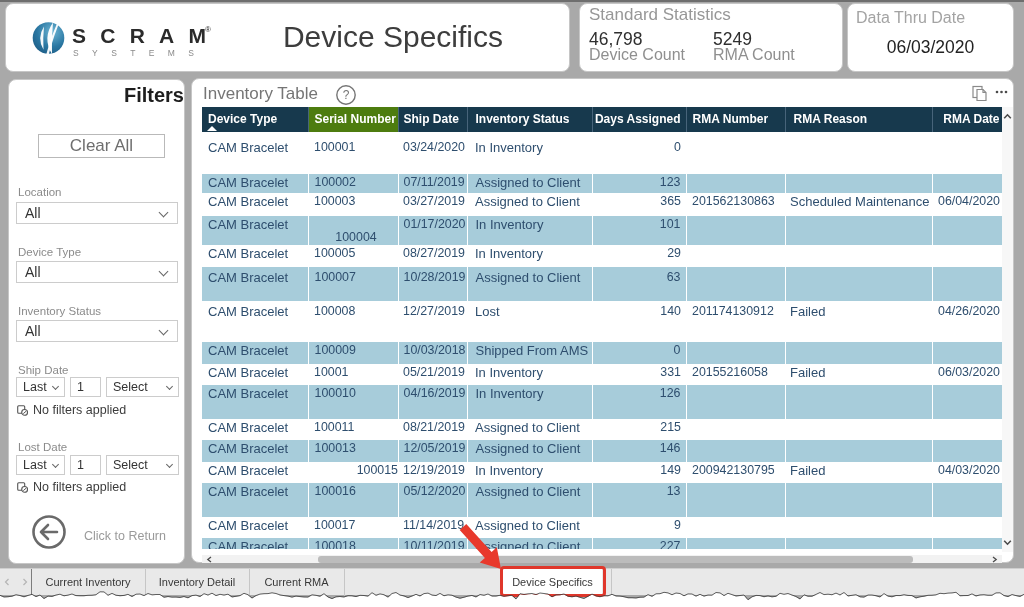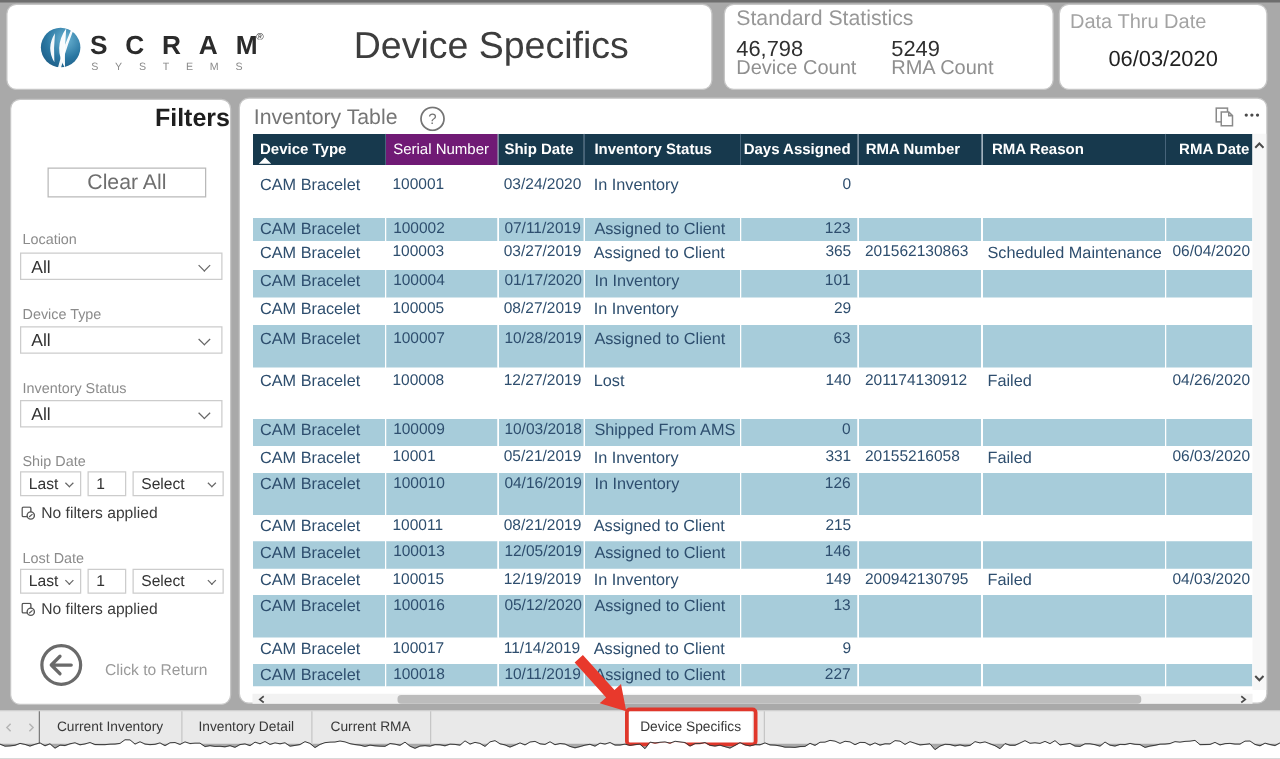--- a/index.html
+++ b/index.html
@@ -111,21 +111,21 @@
         <col style="width:69px">
         <col style="width:125px">
         <col style="width:94px">
         <col style="width:99px">
         <col style="width:147px">
         <col style="width:70px">
       </colgroup>
       <tbody>
         <tr style="height:25px;">
           <td class="c0" style="background:#17394d;color:#fff;font-weight:bold;font-size:12px;vertical-align:middle;border-right:1px solid #47647a;position:relative;">Device Type<span style="position:absolute;left:5px;bottom:1px;width:0;height:0;border-left:5px solid transparent;border-right:5px solid transparent;border-bottom:5px solid #fff;"></span></td>
-          <td class="c1" style="background:#701a75;color:#fff;font-weight:normal;font-size:12px;vertical-align:middle;border-right:1px solid #47647a;position:relative;">Serial Number</td>
+          <td class="c1" style="background:#4d7c0f;color:#fff;font-weight:bold;font-size:12px;vertical-align:middle;border-right:1px solid #47647a;position:relative;">Serial Number</td>
           <td class="c2" style="background:#17394d;color:#fff;font-weight:bold;font-size:12px;vertical-align:middle;border-right:1px solid #47647a;position:relative;">Ship Date</td>
           <td class="c3" style="background:#17394d;color:#fff;font-weight:bold;font-size:12px;vertical-align:middle;border-right:1px solid #47647a;position:relative;">Inventory Status</td>
           <td class="c4" style="background:#17394d;color:#fff;font-weight:bold;font-size:12px;vertical-align:middle;border-right:1px solid #47647a;position:relative;">Days Assigned</td>
           <td class="c5" style="background:#17394d;color:#fff;font-weight:bold;font-size:12px;vertical-align:middle;border-right:1px solid #47647a;position:relative;">RMA Number</td>
           <td class="c6" style="padding-left:8px;background:#17394d;color:#fff;font-weight:bold;font-size:12px;vertical-align:middle;border-right:1px solid #47647a;position:relative;">RMA Reason</td>
           <td class="c7" style="background:#17394d;color:#fff;font-weight:bold;font-size:12px;vertical-align:middle;border-right:1px solid #47647a;position:relative;">RMA Date</td>
         </tr>
         <tr style="height:42px;" class="w">
           <td class="c0" style="padding-top:8px;">CAM Bracelet</td>
           <td class="c1" style="padding-top:8px;">100001</td>
@@ -151,21 +151,21 @@
           <td class="c1" style="padding-top:1px;">100003</td>
           <td class="c2" style="padding-top:1px;">03/27/2019</td>
           <td class="c3" style="padding-top:1px;">Assigned to Client</td>
           <td class="c4" style="padding-top:1px;">365</td>
           <td class="c5" style="padding-top:1px;">201562130863</td>
           <td class="c6" style="padding-top:1px;">Scheduled Maintenance</td>
           <td class="c7" style="padding-top:1px;">06/04/2020</td>
         </tr>
         <tr style="height:22px;" class="b">
           <td class="c0" style="padding-top:1px;">CAM Bracelet</td>
-          <td class="c1" style="padding-top:1px;">100004</td>
+          <td class="c1" style="padding-top:14px;text-align:center;">100004</td>
           <td class="c2" style="padding-top:1px;">01/17/2020</td>
           <td class="c3" style="padding-top:1px;">In Inventory</td>
           <td class="c4" style="padding-top:1px;">101</td>
           <td class="c5" style="padding-top:1px;"></td>
           <td class="c6" style="padding-top:1px;"></td>
           <td class="c7" style="padding-top:1px;"></td>
         </tr>
         <tr style="height:22px;" class="w">
           <td class="c0" style="padding-top:1px;">CAM Bracelet</td>
           <td class="c1" style="padding-top:1px;">100005</td>
@@ -241,21 +241,21 @@
           <td class="c1" style="padding-top:1px;">100013</td>
           <td class="c2" style="padding-top:1px;">12/05/2019</td>
           <td class="c3" style="padding-top:1px;">Assigned to Client</td>
           <td class="c4" style="padding-top:1px;">146</td>
           <td class="c5" style="padding-top:1px;"></td>
           <td class="c6" style="padding-top:1px;"></td>
           <td class="c7" style="padding-top:1px;"></td>
         </tr>
         <tr style="height:21px;" class="w">
           <td class="c0" style="padding-top:1px;">CAM Bracelet</td>
-          <td class="c1" style="padding-top:1px;">100015</td>
+          <td class="c1" style="padding-top:1px;text-align:right;">100015</td>
           <td class="c2" style="padding-top:1px;">12/19/2019</td>
           <td class="c3" style="padding-top:1px;">In Inventory</td>
           <td class="c4" style="padding-top:1px;">149</td>
           <td class="c5" style="padding-top:1px;">200942130795</td>
           <td class="c6" style="padding-top:1px;">Failed</td>
           <td class="c7" style="padding-top:1px;">04/03/2020</td>
         </tr>
         <tr style="height:34px;" class="b">
           <td class="c0" style="padding-top:1px;">CAM Bracelet</td>
           <td class="c1" style="padding-top:1px;">100016</td>

